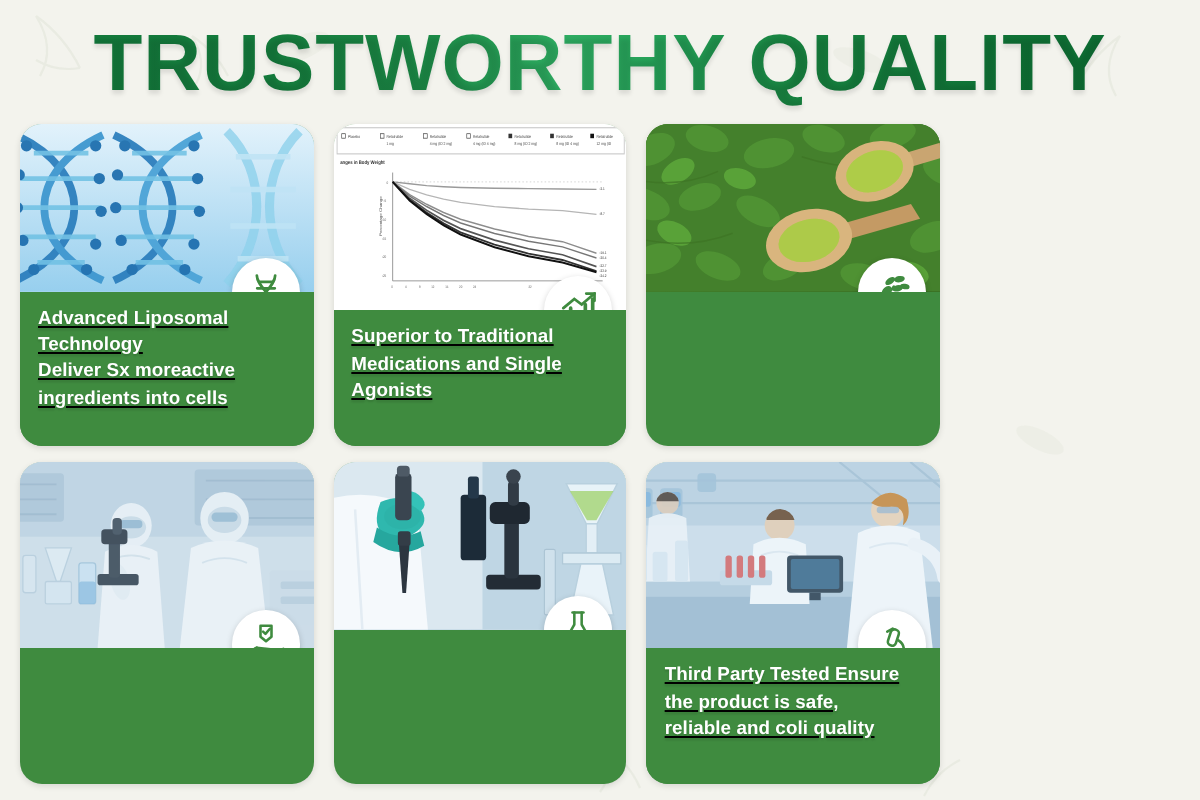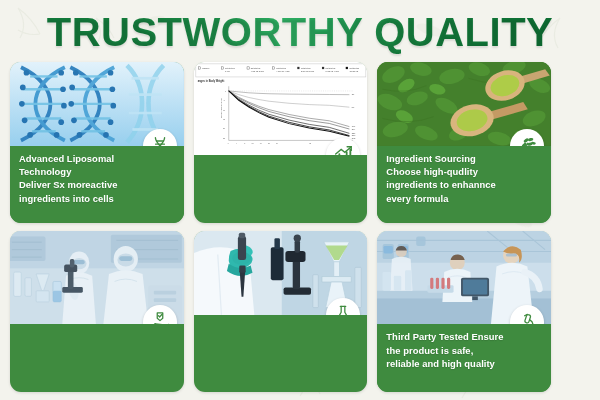--- a/index.html
+++ b/index.html
@@ -44,25 +44,26 @@
     color:transparent;
     -webkit-text-fill-color:transparent;
     text-shadow:0 2px 2px rgba(0,0,0,.10);
     font-family:"Liberation Sans", sans-serif;
   }
 
   
   .grid {
     position:absolute;
     top:62px; left:10px;
-    width:541px; height:330px;
+    width:460px; height:330px;
     display:grid;
     grid-template-columns:repeat(3, 1fr);
     grid-template-rows:repeat(2, 1fr);
     gap:8px 10px;
+    text-decoration:underline;
   }
 
   .card {
     position:relative;
     border-radius:11px;
     overflow:hidden;
     background:#3f8b3f;
     box-shadow:0 1px 3px rgba(0,0,0,.12);
     display:flex;
     flex-direction:column;
@@ -303,20 +304,25 @@
         </svg>
       </div>
       <div class="badge" style="bottom:-17px;">
         <svg viewBox="0 0 24 24" fill="none" stroke="#3f8b3f" stroke-width="1.5" stroke-linecap="round">
           <path d="M4 20 L4 14 M8 20 L8 11 M12 20 L12 13 M16 20 L16 9 M20 20 L20 6" stroke-width="2"></path>
           <path d="M4 11 L10 6 L14 9 L21 3"></path>
           <path d="M16.5 3 L21 3 L21 7"></path>
         </svg>
       </div>
     </div>
+    <div class="card-body">
+      <p class="card-text">Superior to Traditional
+Medications and Single
+Agonists</p>
+    </div>
   </div>
 
   <div class="card">
     <div class="card-media">
       <div class="scene scene-leaf">
         <svg viewBox="0 0 190 92" preserveAspectRatio="xMidYMid slice">
           <rect width="190" height="92" fill="#44802c"></rect>
           <g fill="#4f9233">
             <ellipse cx="18" cy="14" rx="13" ry="8" transform="rotate(-25 18 14)"></ellipse>
             <ellipse cx="48" cy="8" rx="12" ry="7" transform="rotate(15 48 8)"></ellipse>
@@ -367,26 +373,20 @@
             <ellipse cx="16" cy="5" rx="3" ry="1.7" transform="rotate(-10 16 5)"></ellipse>
             <ellipse cx="9" cy="11" rx="3" ry="1.7" transform="rotate(-40 9 11)"></ellipse>
             <ellipse cx="15" cy="10" rx="3" ry="1.7" transform="rotate(-12 15 10)"></ellipse>
             <ellipse cx="19" cy="9" rx="2.6" ry="1.5" transform="rotate(8 19 9)"></ellipse>
             <ellipse cx="13" cy="15" rx="2.8" ry="1.6" transform="rotate(-18 13 15)"></ellipse>
             <ellipse cx="18" cy="14" rx="2.6" ry="1.5" transform="rotate(6 18 14)"></ellipse>
           </g>
         </svg>
       </div>
     </div>
-    <div class="card-body">
-      <p class="card-text">Ingredient Sourcing
-Choose high-qudlity
-ingredients to  enhannce
-every formula</p>
-    </div>
   </div>
 
   <div class="card">
     <div class="card-media tall">
       <div class="scene scene-mfg">
         <svg viewBox="0 0 190 100" preserveAspectRatio="xMidYMid slice">
           <rect width="190" height="100" fill="#d4e2ec"></rect>
           <rect x="0" y="0" width="190" height="40" fill="#c2d6e4"></rect>
           <g fill="#aac3d6" opacity=".8">
             <rect x="110" y="4" width="76" height="30" rx="2"></rect>
@@ -583,17 +583,17 @@
           <rect x="10.5" y="4" width="4.5" height="9" rx="2" transform="rotate(18 12.75 8.5)"></rect>
           <path d="M9.4 5.2 L12.4 3.6"></path>
           <path d="M15.5 10 q4 2.5 2.5 7"></path>
           <path d="M13 21 L19 21"></path>
         </svg>
       </div>
     </div>
     <div class="card-body">
       <p class="card-text">Third Party Tested Ensure
 the product is safe,
-reliable and high quality</p>
+reliable and coli quality</p>
     </div>
   </div>
 
 </div>
 
 </body></html>

